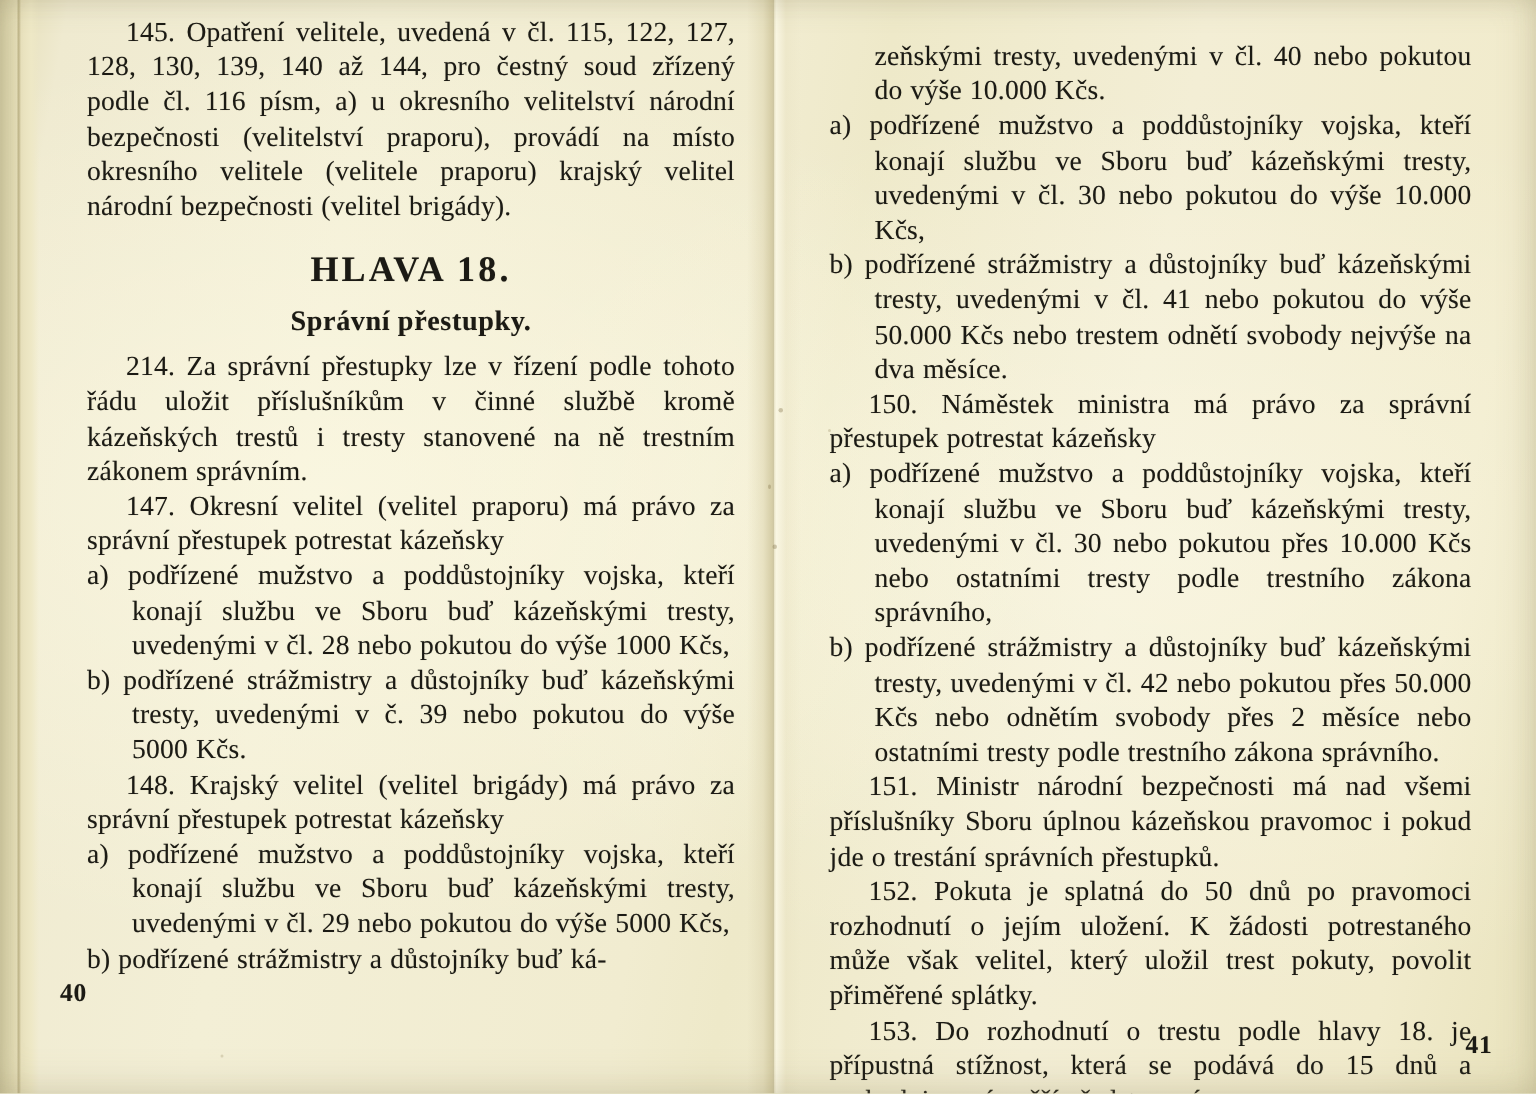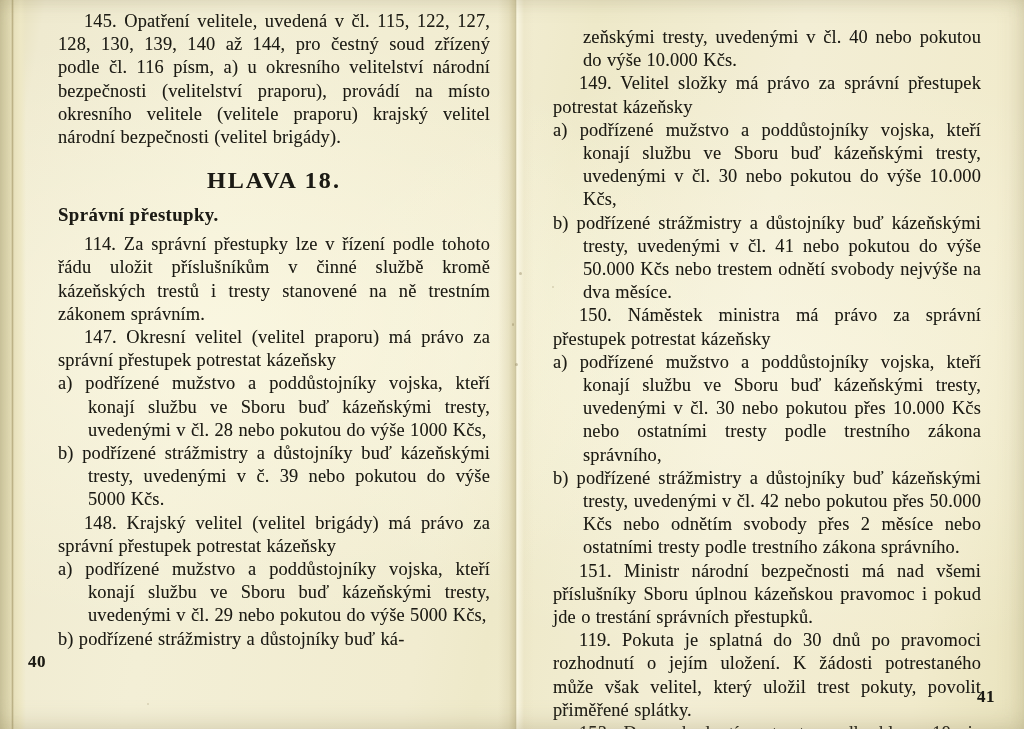--- a/index.html
+++ b/index.html
@@ -100,55 +100,56 @@
 
   .chapter-head {
     margin: 19px 0 0 0;
     text-align: center;
     font-size: 24px;
     letter-spacing: 2.1px;
     line-height: 24px;
   }
   .section-head {
     margin: 11px 0 6px 0;
+    text-align: center;
     font-size: 18.8px;
     font-weight: bold;
     letter-spacing: 0.4px;
     line-height: 24px;
   }
 
   .folio {
     position: absolute;
     font-size: 17px;
     font-weight: bold;
     color: #1b1a14;
     letter-spacing: 0.5px;
   }
-  .folio-left  { left: 28px;  top: 652px; }
+  .folio-left  { left: 40px;  top: 652px; }
   .folio-right { left: 977px; top: 687px; }
 
   
   .page, .folio {
     text-shadow: 0 0 0.6px rgba(40,36,20,0.30);
   }
 </style>
 </head>
 <body>
 
 <div class="scan">
 
   <div class="page page-left">
 
     <p class="para indent">145. Opatření velitele, uvedená v čl. 115, 122, 127, 128, 130, 139, 140 až 144, pro čestný soud zřízený podle čl. 116 písm, a) u okresního velitelství národní bezpečnosti (velitelství praporu), provádí na místo okresního velitele (velitele praporu) krajský velitel národní bezpečnosti (velitel brigády).</p>
 
     <h2 class="chapter-head">HLAVA 18.</h2>
 
     <h3 class="section-head">Správní přestupky.</h3>
 
-    <p class="para indent">114. Za správní přestupky lze v řízení podle tohoto řádu uložit příslušníkům v činné službě kromě kázeňských trestů i tresty stanovené na ně trestním zákonem správním.</p>
+    <p class="para indent">214. Za správní přestupky lze v řízení podle tohoto řádu uložit příslušníkům v činné službě kromě kázeňských trestů i tresty stanovené na ně trestním zákonem správním.</p>
 
 
     <p class="para indent">147. Okresní velitel (velitel praporu) má právo za správní přestupek potrestat kázeňsky</p>
 
     <p class="para hang">a) podřízené mužstvo a poddůstojníky vojska, kteří konají službu ve Sboru buď kázeňskými tresty, uvedenými v čl. 28 nebo pokutou do výše 1000 Kčs,</p>
 
     <p class="para hang">b) podřízené strážmistry a důstojníky buď kázeňskými tresty, uvedenými v č. 39 nebo pokutou do výše 5000 Kčs.</p>
 
     <p class="para indent">148. Krajský velitel (velitel brigády) má právo za správní přestupek potrestat kázeňsky</p>
 
@@ -156,35 +157,34 @@
 
     <p class="para hang">b) podřízené strážmistry a důstojníky buď ká-</p>
   </div>
 
   <div class="folio folio-left">40</div>
 
   <div class="page page-right">
 
     <p class="para hang cont">zeňskými tresty, uvedenými v čl. 40 nebo pokutou do výše 10.000 Kčs.</p>
 
-    <p class="para indent">149. Velitel složky má právo za správní přestupek potrestat kázeňsky</p>
 
     <p class="para hang">a) podřízené mužstvo a poddůstojníky vojska, kteří konají službu ve Sboru buď kázeňskými tresty, uvedenými v čl. 30 nebo pokutou do výše 10.000 Kčs,</p>
 
     <p class="para hang">b) podřízené strážmistry a důstojníky buď kázeňskými tresty, uvedenými v čl. 41 nebo pokutou do výše 50.000 Kčs nebo trestem odnětí svobody nejvýše na dva měsíce.</p>
 
     <p class="para indent">150. Náměstek ministra má právo za správní přestupek potrestat kázeňsky</p>
 
     <p class="para hang">a) podřízené mužstvo a poddůstojníky vojska, kteří konají službu ve Sboru buď kázeňskými tresty, uvedenými v čl. 30 nebo pokutou přes 10.000 Kčs nebo ostatními tresty podle trestního zákona správního,</p>
 
     <p class="para hang">b) podřízené strážmistry a důstojníky buď kázeňskými tresty, uvedenými v čl. 42 nebo pokutou přes 50.000 Kčs nebo odnětím svobody přes 2 měsíce nebo ostatními tresty podle trestního zákona správního.</p>
 
     <p class="para indent">151. Ministr národní bezpečnosti má nad všemi příslušníky Sboru úplnou kázeňskou pravomoc i pokud jde o trestání správních přestupků.</p>
 
-    <p class="para indent">119. Pokuta je splatná do 30 dnů po pravomoci rozhodnutí o jejím uložení. K žádosti potrestaného může však velitel, který uložil trest pokuty, povolit přiměřené splátky.</p>
+    <p class="para indent">152. Pokuta je splatná do 50 dnů po pravomoci rozhodnutí o jejím uložení. K žádosti potrestaného může však velitel, který uložil trest pokuty, povolit přiměřené splátky.</p>
 
     <p class="para indent">153. Do rozhodnutí o trestu podle hlavy 18. je přípustná stížnost, která se podává do 15 dnů a rozhoduje o ní vyšší představený.</p>
   </div>
 
   <div class="folio folio-right">41</div>
 
   <div class="gutter-left"></div>
   <div class="gutter-left-edge"></div>
   <div class="gutter-center"></div>
   <div class="gutter-center-line"></div>

